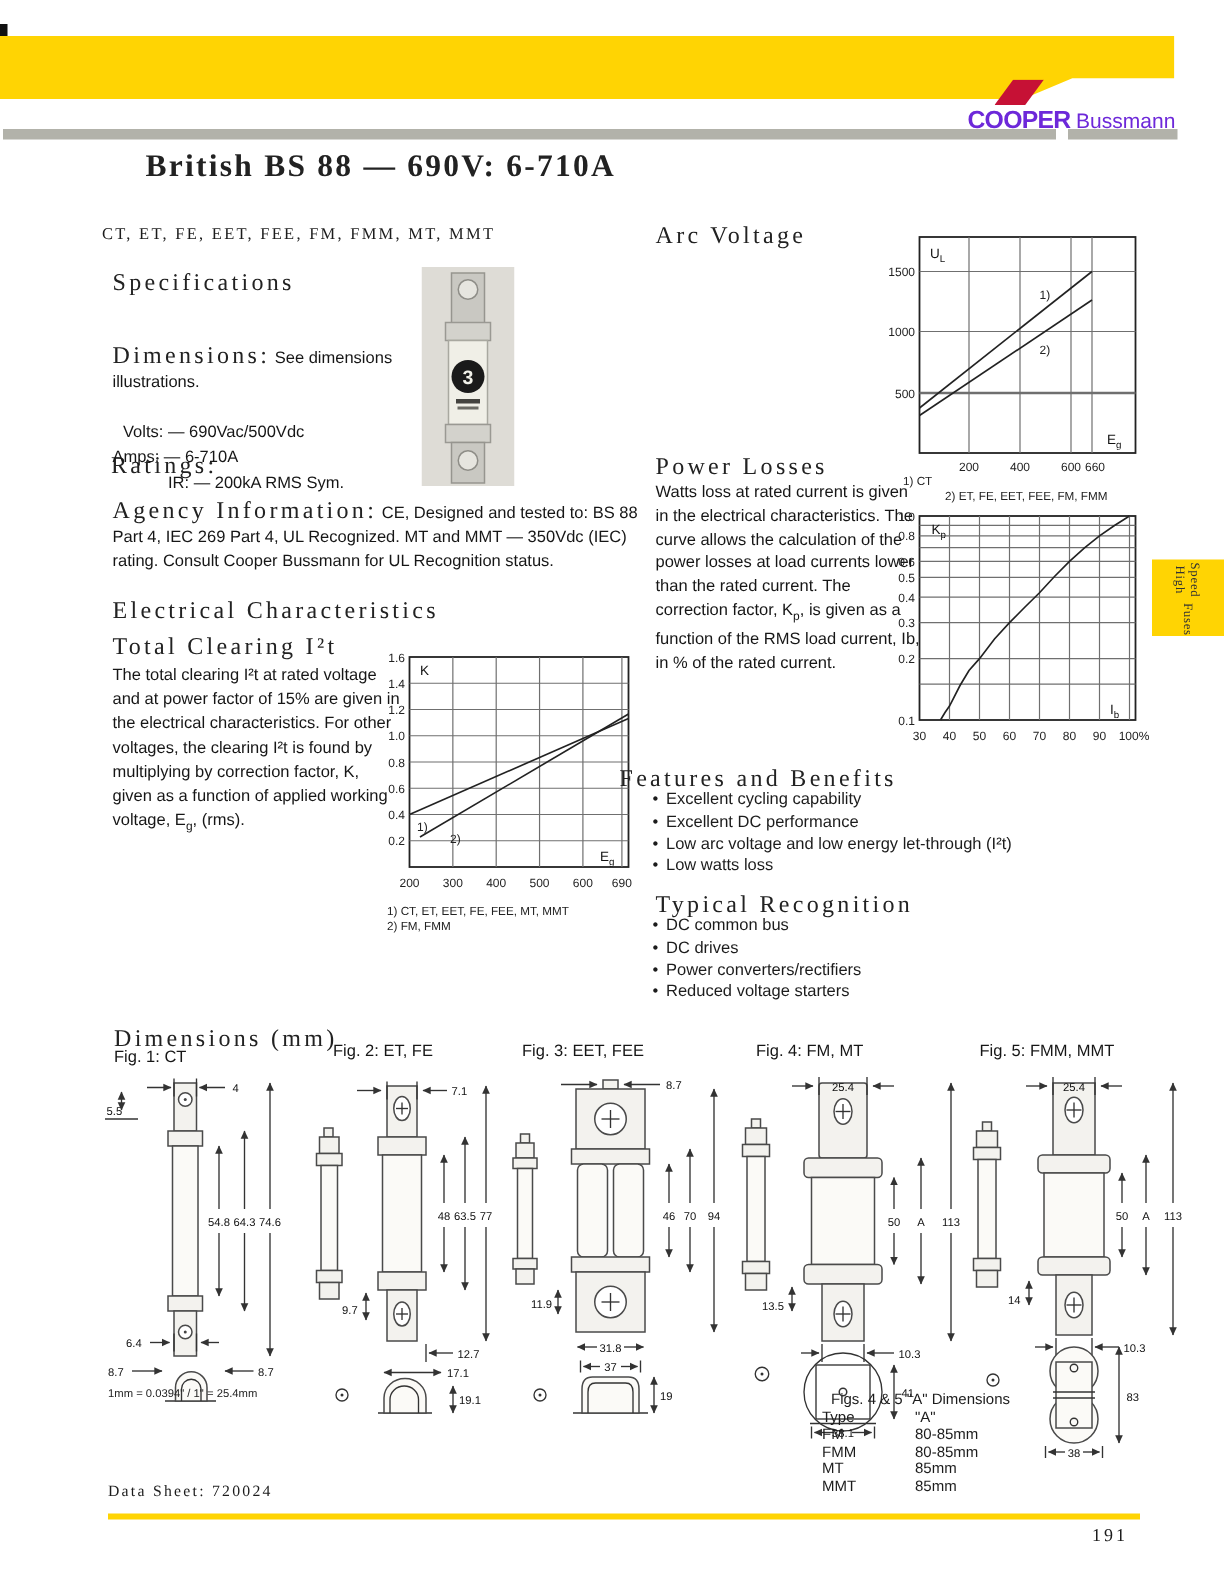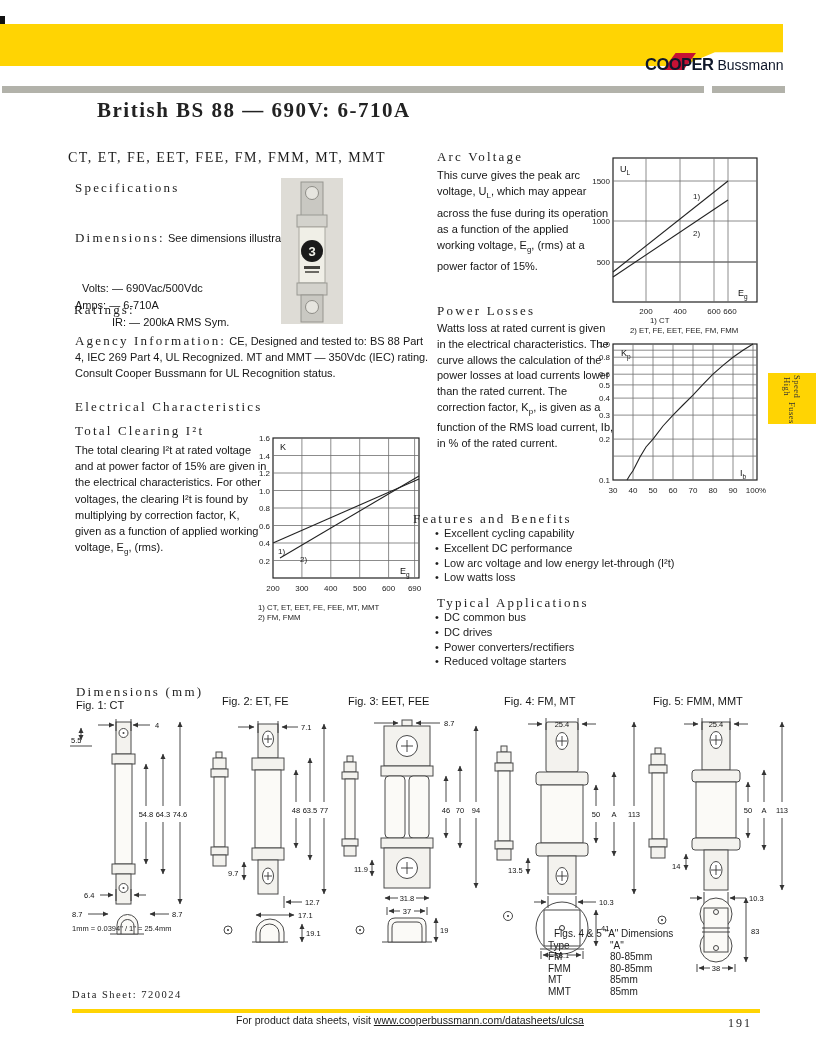--- a/index.html
+++ b/index.html
@@ -1,34 +1,34 @@
 <!DOCTYPE html>
 <html><head>
 <meta charset="utf-8">
 <style>
   html,body{margin:0;padding:0;background:#9a9a9a;}
   #page{position:relative;width:816px;height:1056px;background:#ffffff;overflow:hidden;
         font-family:"Liberation Sans",sans-serif;color:#1c1c1c;}
   .abs{position:absolute;}
   .serif{font-family:"Liberation Serif",serif;}
-  .shead{font-family:"Liberation Serif",serif;letter-spacing:2.2px;font-size:13px;color:#222;}
+  .shead{font-family:"Liberation Serif",serif;letter-spacing:2.2px;font-size:16px;color:#222;}
   .body-txt{font-size:11px;line-height:16.2px;color:#161616;}
   sub.ss{font-size:8px;}
   .bullet-list{font-size:11px;line-height:14.8px;}
   .bullet-list .row{display:flex;}
   .bullet-list .dot{width:9px;}
   
   .topmark{left:0;top:16px;width:5px;height:11px;background:#111;}
   .banner{left:0;top:24px;width:783px;height:42px;background:#ffd403;
           clip-path:polygon(0 0,100% 0,100% 67%,91.3% 67%,87.1% 100%,0 100%);}
   .banner-title{left:95px;top:24px;height:42px;line-height:44px;font-family:"Liberation Serif",serif;
           font-size:16.5px;font-weight:600;letter-spacing:3px;color:#1b1b1b;}
   .swoosh{left:663px;top:53px;width:33px;height:17px;background:#c61135;
           clip-path:polygon(38% 0,100% 0,62% 100%,0 100%);}
-  .logo-line{left:645px;top:55px;width:150px;font-size:14px;color:#0f172a;}
+  .logo-line{left:645px;top:71px;width:150px;font-size:14px;color:#6d28d9;}
   .logo-bold{font-weight:bold;font-size:16.5px;letter-spacing:-0.5px;}
   .graybar{top:86px;height:7px;background:#b2b2aa;}
   .gb1{left:2px;width:702px;}
   .gb2{left:712px;width:73px;}
   .page-title{left:97px;top:98px;font-family:"Liberation Serif",serif;font-size:21px;
           font-weight:600;letter-spacing:1.5px;color:#222;}
   
   .side-tab{left:768px;top:373px;width:48px;height:51px;background:#ffd403;}
   .side-tab-txt{width:100%;height:100%;display:flex;align-items:center;justify-content:center;
           writing-mode:vertical-lr;font-family:"Liberation Serif",serif;font-size:8.5px;
@@ -64,21 +64,21 @@
   <div class="abs swoosh"></div>
   <div class="abs logo-line"><span class="logo-bold">COOPER</span> <span>Bussmann</span></div>
   <div class="abs graybar gb1"></div>
   <div class="abs graybar gb2"></div>
   <div class="abs page-title">British BS 88 — 690V: 6-710A</div>
 
   <div class="abs side-tab">
     <div class="side-tab-txt"><span>High Speed</span>&nbsp;<span>Fuses</span></div>
   </div>
 
-  <div class="abs serif" style="left:68px;top:150px;font-size:14px;letter-spacing:1.5px;">CT, ET, FE, EET, FEE, FM, FMM, MT, MMT</div>
+  <div class="abs serif" style="left:68px;top:150px;font-size:11px;letter-spacing:1.5px;">CT, ET, FE, EET, FEE, FM, FMM, MT, MMT</div>
   <div class="abs shead" style="left:75px;top:180px;">Specifications</div>
   <div class="abs body-txt" style="left:75px;top:230px;width:235px;"><span class="shead">Dimensions:</span><span> See dimensions illustrations.</span></div>
   <div class="abs shead" style="left:74px;top:263px;margin-top:39px;">Ratings:</div>
   <div class="abs body-txt" style="left:82px;top:280px;">Volts: — 690Vac/500Vdc</div>
   <div class="abs body-txt" style="left:75px;top:297px;">Amps: — 6-710A</div>
   <div class="abs body-txt" style="left:112px;top:314px;">IR: — 200kA RMS Sym.</div>
   <div class="abs body-txt" style="left:75px;top:333px;width:358px;"><span class="shead">Agency Information:</span><span> CE, Designed and tested to: BS 88 Part 4, IEC 269 Part 4, UL Recognized. MT and MMT — 350Vdc (IEC) rating. Consult Cooper Bussmann for UL Recognition status.</span></div>
 
   <svg class="abs" style="left:281px;top:178px;" width="62" height="146">
     <rect x="0" y="0" width="62" height="146" fill="#dedcd6"></rect>
@@ -131,21 +131,20 @@
     <text class="tick tm" x="53.9" y="161">300</text>
     <text class="tick tm" x="82.8" y="161">400</text>
     <text class="tick tm" x="111.7" y="161">500</text>
     <text class="tick tm" x="140.6" y="161">600</text>
     <text class="tick tm" x="166.6" y="161">690</text>
   </svg>
   <div class="abs cap" style="left:258px;top:603px;">1) CT, ET, EET, FE, FEE, MT, MMT</div>
   <div class="abs cap" style="left:258px;top:613px;">2) FM, FMM</div>
 
   <div class="abs shead" style="left:437px;top:149px;">Arc Voltage</div>
-  <div class="abs body-txt" style="left:437px;top:167px;width:172px;"><span>This curve gives the peak arc voltage, U</span><sub class="ss">L</sub><span>, which may appear across the fuse during its operation as a function of the applied working voltage, E</span><sub class="ss">g</sub><span>, (rms) at a power factor of 15%.</span></div>
 
   <svg class="abs" style="left:580px;top:150px;" width="196" height="176">
     <rect class="frame" x="33" y="8" width="144" height="144"></rect>
     <line class="grid" x1="33" y1="31" x2="177" y2="31"></line>
     <line class="grid" x1="33" y1="71" x2="177" y2="71"></line>
     <line class="grid" x1="33" y1="112" x2="177" y2="112" style="stroke-width:1.6;"></line>
     <line class="grid" x1="66" y1="8" x2="66" y2="152"></line>
       <line class="grid" x1="100" y1="8" x2="100" y2="152"></line>
     <line class="grid" x1="134" y1="8" x2="134" y2="152"></line>
       <line class="grid" x1="148" y1="8" x2="148" y2="152"></line>
@@ -156,21 +155,21 @@
     <text class="tick" x="113" y="49">1)</text>
     <text class="tick" x="113" y="86">2)</text>
     <text class="tick" text-anchor="end" x="30" y="34">1500</text>
     <text class="tick" text-anchor="end" x="30" y="74">1000</text>
     <text class="tick" text-anchor="end" x="30" y="115">500</text>
     <text class="tick tm" x="66" y="164">200</text>
     <text class="tick tm" x="100" y="164">400</text>
     <text class="tick tm" x="134" y="164">600</text>
     <text class="tick tm" x="150" y="164">660</text>
   </svg>
-  <div class="abs cap" style="left:650px;top:316px;text-align:center;">1) CT</div>
+  <div class="abs cap" style="left:602px;top:316px;text-align:center;">1) CT</div>
   <div class="abs cap" style="left:630px;top:326px;">2) ET, FE, EET, FEE, FM, FMM</div>
 
   <div class="abs shead" style="left:437px;top:303px;">Power Losses</div>
   <div class="abs body-txt" style="left:437px;top:321px;width:178px;line-height:15.8px;"><span>Watts loss at rated current is given in the electrical characteristics. The curve allows the calculation of the power losses at load currents lower than the rated current. The correction factor, K</span><sub class="ss">p</sub><span>, is given as a function of the RMS load current, Ib, in % of the rated current.</span></div>
 
   <svg class="abs" style="left:580px;top:336px;" width="196" height="170">
     <rect class="frame" x="33" y="8" width="144" height="136"></rect>
     <line class="grid" x1="33" y1="14.2" x2="177" y2="14.2"></line>
       <line class="grid" x1="33" y1="21.2" x2="177" y2="21.2"></line>
     <line class="grid" x1="33" y1="29.1" x2="177" y2="29.1"></line>
@@ -220,21 +219,21 @@
       </div>
     <div class="row">
         <span class="dot">•</span>
         <span>Low arc voltage and low energy let-through (I²t)</span>
       </div>
     <div class="row">
         <span class="dot">•</span>
         <span>Low watts loss</span>
       </div>
   </div>
-  <div class="abs shead" style="left:437px;top:595px;">Typical Applications</div>
+  <div class="abs shead" style="left:437px;top:595px;">Typical Recognition</div>
   <div class="abs bullet-list" style="left:435px;top:610px;width:330px;">
     <div class="row">
         <span class="dot">•</span>
         <span>DC common bus</span>
       </div>
     <div class="row">
         <span class="dot">•</span>
         <span>DC drives</span>
       </div>
     <div class="row">
@@ -543,16 +542,15 @@
         <span>80-85mm</span>
       <span>MT</span>
         <span>85mm</span>
       <span>MMT</span>
         <span>85mm</span>
     </div>
   </div>
 
   <div class="abs serif" style="left:72px;top:989px;font-size:10.5px;letter-spacing:1.5px;">Data Sheet: 720024</div>
   <div class="abs yellow-rule"></div>
-  <div class="abs" style="left:150px;top:1014px;width:520px;text-align:center;font-size:10.5px;"><span>For product data sheets, visit </span><span class="footer-link">www.cooperbussmann.com/datasheets/ulcsa</span></div>
   <div class="abs serif" style="left:728px;top:1016px;font-size:12px;letter-spacing:2px;">191</div>
 
 </div>
 
 </body></html>

